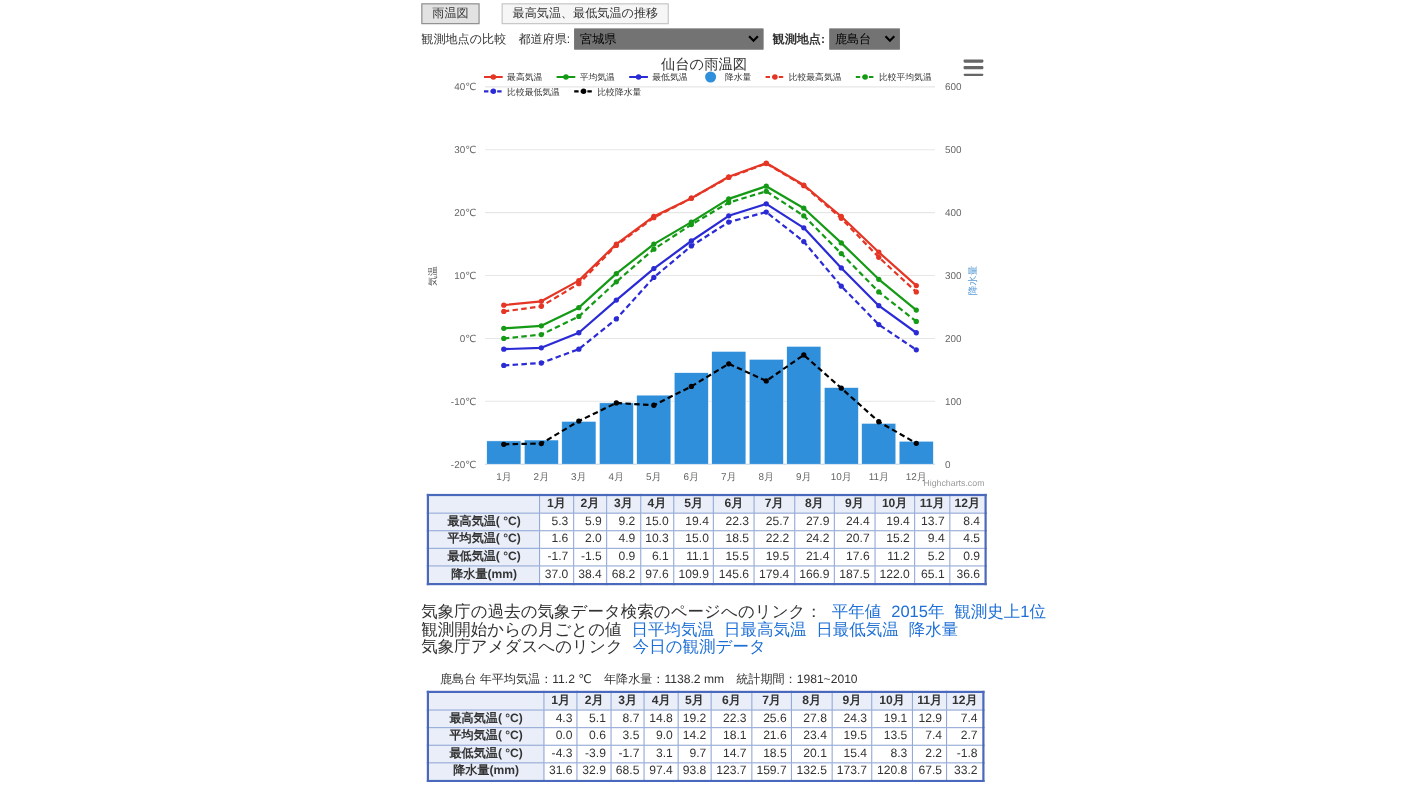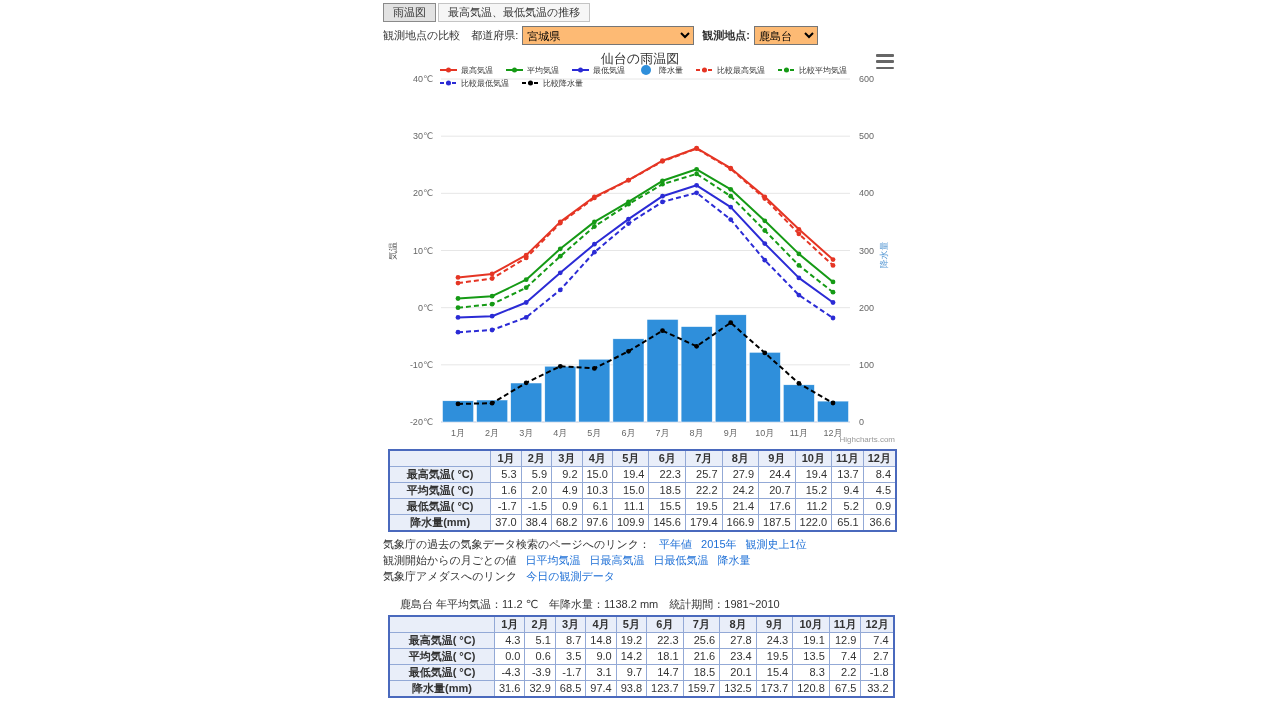--- a/index.html
+++ b/index.html
@@ -1,34 +1,34 @@
 <!DOCTYPE html>
 <html><head>
 <meta charset="utf-8">
 <style>
   html,body{margin:0;padding:0;background:#fff;font-family:"Liberation Sans","DejaVu Sans",sans-serif;color:#333;}
   .page{width:514px;margin:0 auto;padding-top:3px;position:relative;}
-  .tabs{display:flex;gap:2px;align-items:flex-start;}
+  .tabs{display:flex;gap:20px;align-items:flex-start;}
   .tab{font-size:11px;padding:2px 9px;border:1px solid #8a8a8a;background:#e2e2e2;cursor:pointer;line-height:13px;font-family:inherit;color:#333;}
   .tab.alt{background:#f6f6f6;border-color:#c4c4c4;}
   .controls{margin-top:4px;font-size:11px;display:flex;align-items:center;gap:4px;}
-  .controls select{font-size:11px;height:19px;border:1px solid #767676;background:#fdba74;font-family:inherit;}
+  .controls select{font-size:11px;height:19px;border:1px solid #767676;background:#737373;font-family:inherit;}
   .chart{position:relative;width:514px;height:400px;margin-top:2px;}
   .chart-title{position:absolute;top:3px;left:0;width:100%;text-align:center;font-size:13px;color:#333;}
   .legend{position:absolute;top:17px;left:56px;width:426px;display:flex;flex-wrap:wrap;column-gap:12px;row-gap:1px;align-items:center;}
   .legend-item{display:inline-flex;align-items:center;gap:3px;cursor:pointer;}
   .legend-item .lg-label{font-size:8px;font-weight:normal;color:#333;white-space:nowrap;}
   .burger{position:absolute;top:6px;right:2px;width:18px;height:15px;display:flex;flex-direction:column;justify-content:space-between;cursor:pointer;padding:1px;}
   .burger i{display:block;height:2.5px;background:#666;border-radius:1px;}
   .summary{font-size:11px;margin:5px 0 3px 0;color:#333;}
   table.wx{border-collapse:collapse;font-size:11px;margin:2px 0 0 5px;border:2px solid #4a69bd;}
   table.wx th,table.wx td{border:1px solid #93a9d6;padding:1px 4px;line-height:13px;}
   table.wx th{background:#e9eef9;font-weight:bold;text-align:center;white-space:nowrap;}
   table.wx td{text-align:right;background:#fff;min-width:19px;white-space:nowrap;}
-  .links{font-size:11px;margin-top:4px;line-height:16px;}
+  .links{font-size:15px;margin-top:17px;line-height:16px;}
   .links .line{white-space:nowrap;}
   .links .prefix{color:#333;}
   a.lnk{color:#1d6fd6;text-decoration:none;margin-left:9px;cursor:pointer;}
   .summary.second{margin-top:13px;margin-left:17px;}
 </style>
 </head>
 <body>
 
 <div class="page">
 

